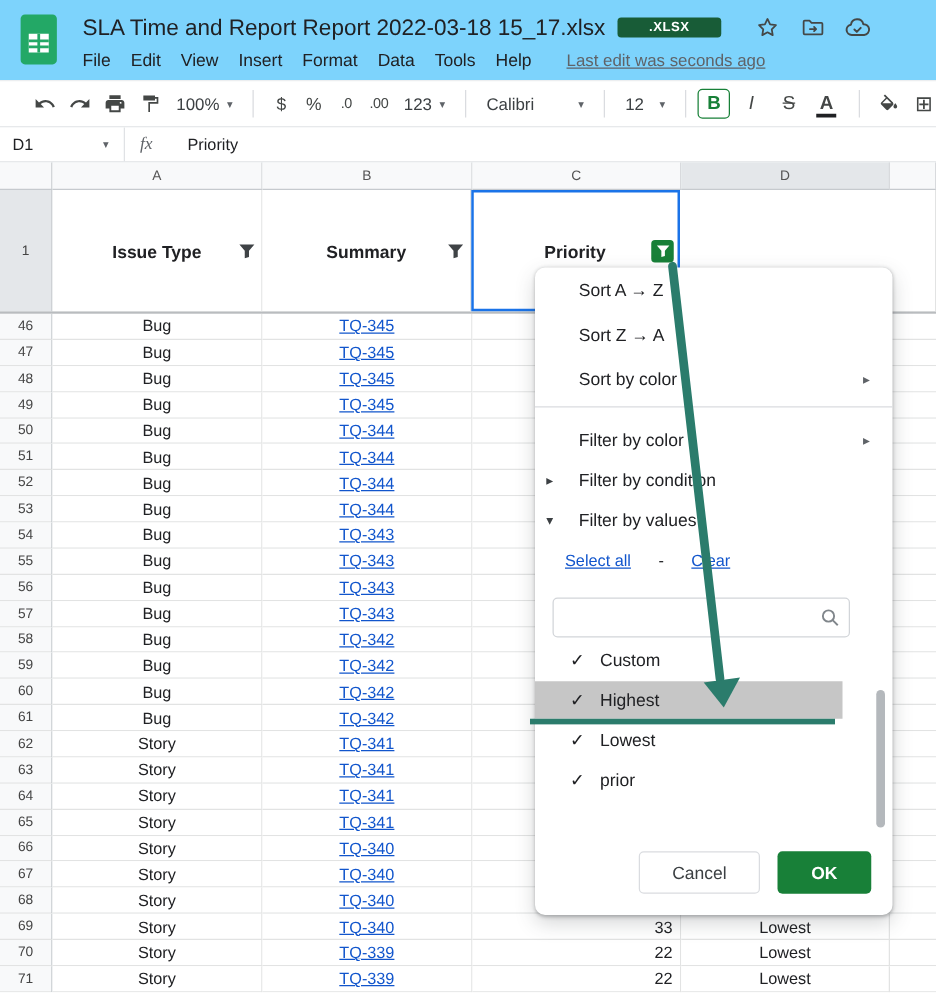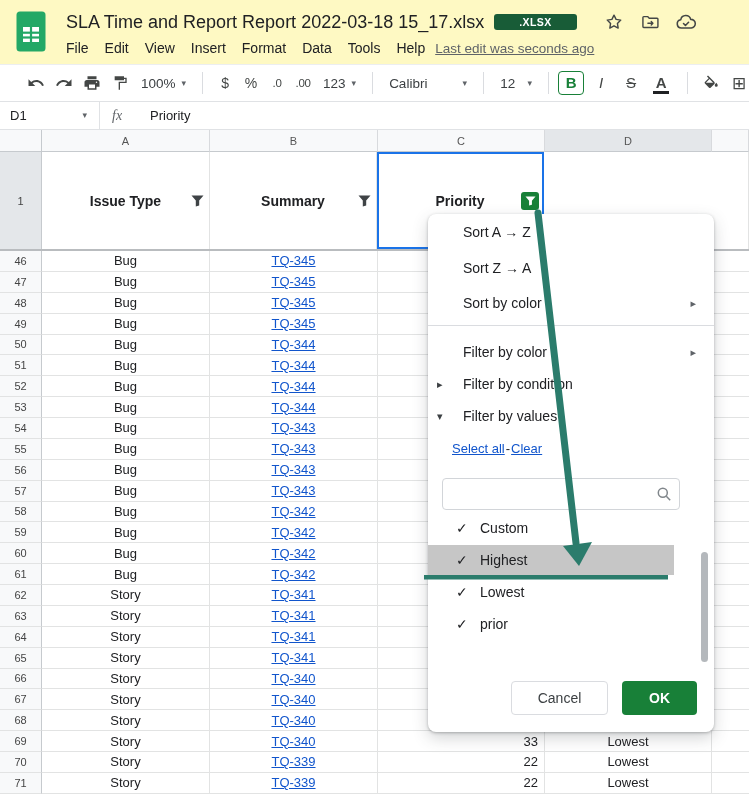--- a/index.html
+++ b/index.html
@@ -1,31 +1,31 @@
 <!DOCTYPE html>
 <html style="--accent-green: #188038; --badge-green: #185c37; --link-blue: #1155cc; --selection-blue: #1a73e8; --annotation-teal: #2b7c6c; --highlight-gray: #c6c6c6;"><head>
 <meta charset="utf-8">
 <style>
   *{margin:0;padding:0;box-sizing:border-box}
   html,body{width:749px;height:794px;overflow:hidden}
   body{font-family:"Liberation Sans",sans-serif;background:#fff;color:#202124;position:relative}
   #app{position:absolute;inset:0}
 
   
-  .topbar{position:absolute;left:0;top:0;width:749px;height:64px;background:#fef9c3}
+  .topbar{position:absolute;left:0;top:0;width:749px;height:64px;background:#7dd3fc}
   .logo{position:absolute;left:16px;top:11px;cursor:pointer}
   .tb-right{margin-left:66px}
   .title-row{display:flex;align-items:center;height:36px;padding-top:8px;gap:10px}
   .doc-title{font-size:18px;color:#202124;white-space:nowrap}
   .xlsx-badge{background:var(--badge-green,#185c37);color:#fff;font-size:10.5px;font-weight:700;padding:2px 25px;border-radius:3px;letter-spacing:.4px}
   .hicon{display:inline-flex;align-items:center;justify-content:center;width:26px;height:26px;border-radius:50%;cursor:pointer}
   .hicon.first{margin-left:14px}
   .menu-row{display:flex;align-items:center;height:24px;font-size:14px;margin-left:-8px}
   .menu-item{padding:2px 8px;border-radius:4px;cursor:pointer;white-space:nowrap}
-  .last-edit{margin-left:2px;color:#5f6368;text-decoration:underline;font-size:13.5px;cursor:pointer;white-space:nowrap}
+  .last-edit{margin-left:20px;color:#5f6368;text-decoration:underline;font-size:13.5px;cursor:pointer;white-space:nowrap}
 
   
   .toolbar{position:absolute;left:0;top:64px;width:749px;height:38px;display:flex;align-items:center;padding-left:22px;border-top:1px solid #eceef0;border-bottom:1px solid #e0e2e5;background:#fff;overflow:hidden}
   .ticon{width:28px;height:28px;display:flex;align-items:center;justify-content:center;border-radius:4px;cursor:pointer;flex:none}
   .tdrop{display:flex;align-items:center;gap:6px;height:28px;padding:0 7px;border-radius:4px;font-size:13.5px;color:#3c4043;cursor:pointer;flex:none}
   .caret{font-size:9px;color:#5f6368;line-height:1}
   .tsep{width:1px;height:22px;background:#dadce0;margin:0 9px;flex:none}
   .ttxt{width:26px;text-align:center;font-size:14px;color:#444746;cursor:pointer;flex:none}
   .ttxt.small{font-size:11.5px;letter-spacing:-.3px}
   .font-box{width:92px;justify-content:space-between}
@@ -68,21 +68,21 @@
   .dc.cc{width:167px;justify-content:flex-end;padding-right:6px}
   .dc.cd{width:167px}
   .dc.ce{flex:1;border-right:none}
 
   
   .popup{position:absolute;left:428px;top:214px;width:286px;height:518px;background:#fff;border-radius:8px;box-shadow:0 1px 3px rgba(60,64,67,.35),0 6px 16px rgba(60,64,67,.22);z-index:20}
   .pitem{position:absolute;left:0;width:100%;height:30px;display:flex;align-items:center;padding-left:35px;font-size:14px;color:#202124;cursor:pointer;white-space:nowrap}
   .pitem .sub{position:absolute;right:18px;font-size:11px;color:#5f6368}
   .tricon{position:absolute;left:9px;font-size:11px;color:#3c4043}
   .pdiv{position:absolute;left:0;width:100%;height:1px;background:#dadce0}
-  .plinks{position:absolute;left:24px;height:22px;display:flex;align-items:center;gap:1px;font-size:13px}
+  .plinks{position:absolute;left:24px;height:22px;display:flex;align-items:center;gap:22px;font-size:13px}
   .plink{color:var(--link-blue,#1155cc);text-decoration:underline;cursor:pointer}
   .pdash{color:#202124}
   .psearch-wrap{position:absolute;left:14px;top:264px;width:238px;height:32px}
   .psearch{width:100%;height:100%;border:1px solid #d2d5d9;border-radius:4px;outline:none;padding:0 30px 0 10px;font-size:13px;font-family:inherit}
   .mag{position:absolute;right:8px;top:8px;pointer-events:none}
   .pval{position:absolute;left:0;width:246px;height:30px;display:flex;align-items:center;padding-left:52px;font-size:14px;color:#202124;cursor:pointer}
   .pval .chk{position:absolute;left:28px;font-size:14px;color:#202124}
   .pval.hl{background:var(--highlight-gray,#c6c6c6)}
   .pscroll{position:absolute;right:6px;top:338px;width:7px;height:110px;background:#b4b8bc;border-radius:4px;cursor:pointer}
   .btn{position:absolute;top:467px;height:34px;border-radius:4px;font-size:14px;font-family:Liberation Sans, sans-serif;cursor:pointer}

